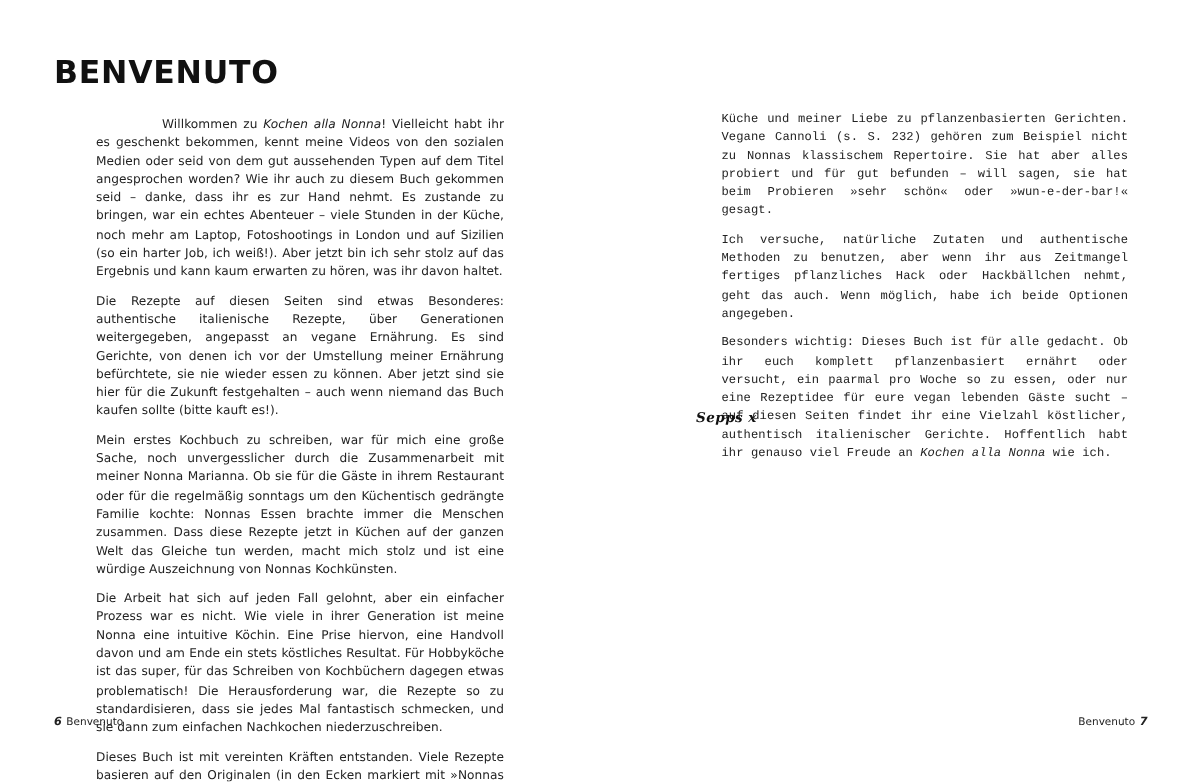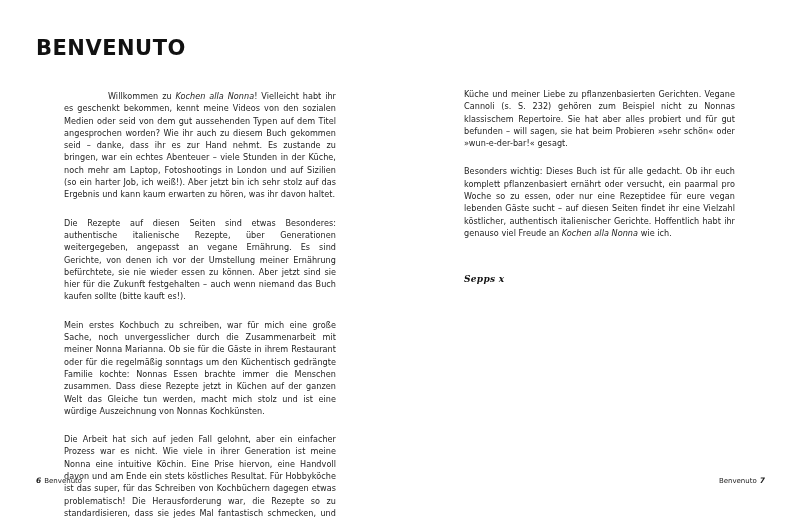--- a/index.html
+++ b/index.html
@@ -44,26 +44,27 @@
       text-align: justify;
       color: #222222;
       letter-spacing: 0.05px;
     }
     .column-left {
       left: 64px;
       top: 74px;
       width: 272px;
     }
     .column-right {
-      left: 64px;
+      left: 81px;
       top: 72px;
       width: 271px;
+      font-family: Liberation Mono, monospace;
     }
     .column p {
-      margin: 16px 0 7px 0;
+      margin: 2px 0 7px 0;
       hyphens: auto;
     }
     .column p.first-indent {
       text-indent: 44px;
     }
     .column p em {
       font-style: italic;
     }
 
     .signoff {
@@ -113,20 +114,21 @@
   </div>
 
   <div class="footer footer-left">
     <span class="page-num">6</span><span>Benvenuto</span>
   </div>
 </div>
 
 <div class="page page-right">
   <div class="column column-right">
     <p>Küche und meiner Liebe zu pflanzenbasierten Gerichten. Vegane Cannoli (s. S. 232) gehören zum Beispiel nicht zu Nonnas klassischem Repertoire. Sie hat aber alles probiert und für gut befunden – will sagen, sie hat beim Probieren »sehr schön« oder »wun-e-der-bar!« gesagt.</p>
+    <p>Ich versuche, natürliche Zutaten und authentische Methoden zu benutzen, aber wenn ihr aus Zeitmangel fertiges pflanzliches Hack oder Hackbällchen nehmt, geht das auch. Wenn möglich, habe ich beide Optionen angegeben.</p>
     <p><span>Besonders wichtig: Dieses Buch ist für alle gedacht. Ob ihr euch komplett pflanzenbasiert ernährt oder versucht, ein paarmal pro Woche so zu essen, oder nur eine Rezeptidee für eure vegan lebenden Gäste sucht – auf diesen Seiten findet ihr eine Vielzahl köstlicher, authentisch italienischer Gerichte. Hoffentlich habt ihr genauso viel Freude an </span><em>Kochen alla Nonna</em><span> wie ich.</span></p>
   </div>
 
   <div class="signature">Sepps x</div>
 
   <div class="footer footer-right">
     <span>Benvenuto</span><span class="page-num">7</span>
   </div>
 </div>
 

